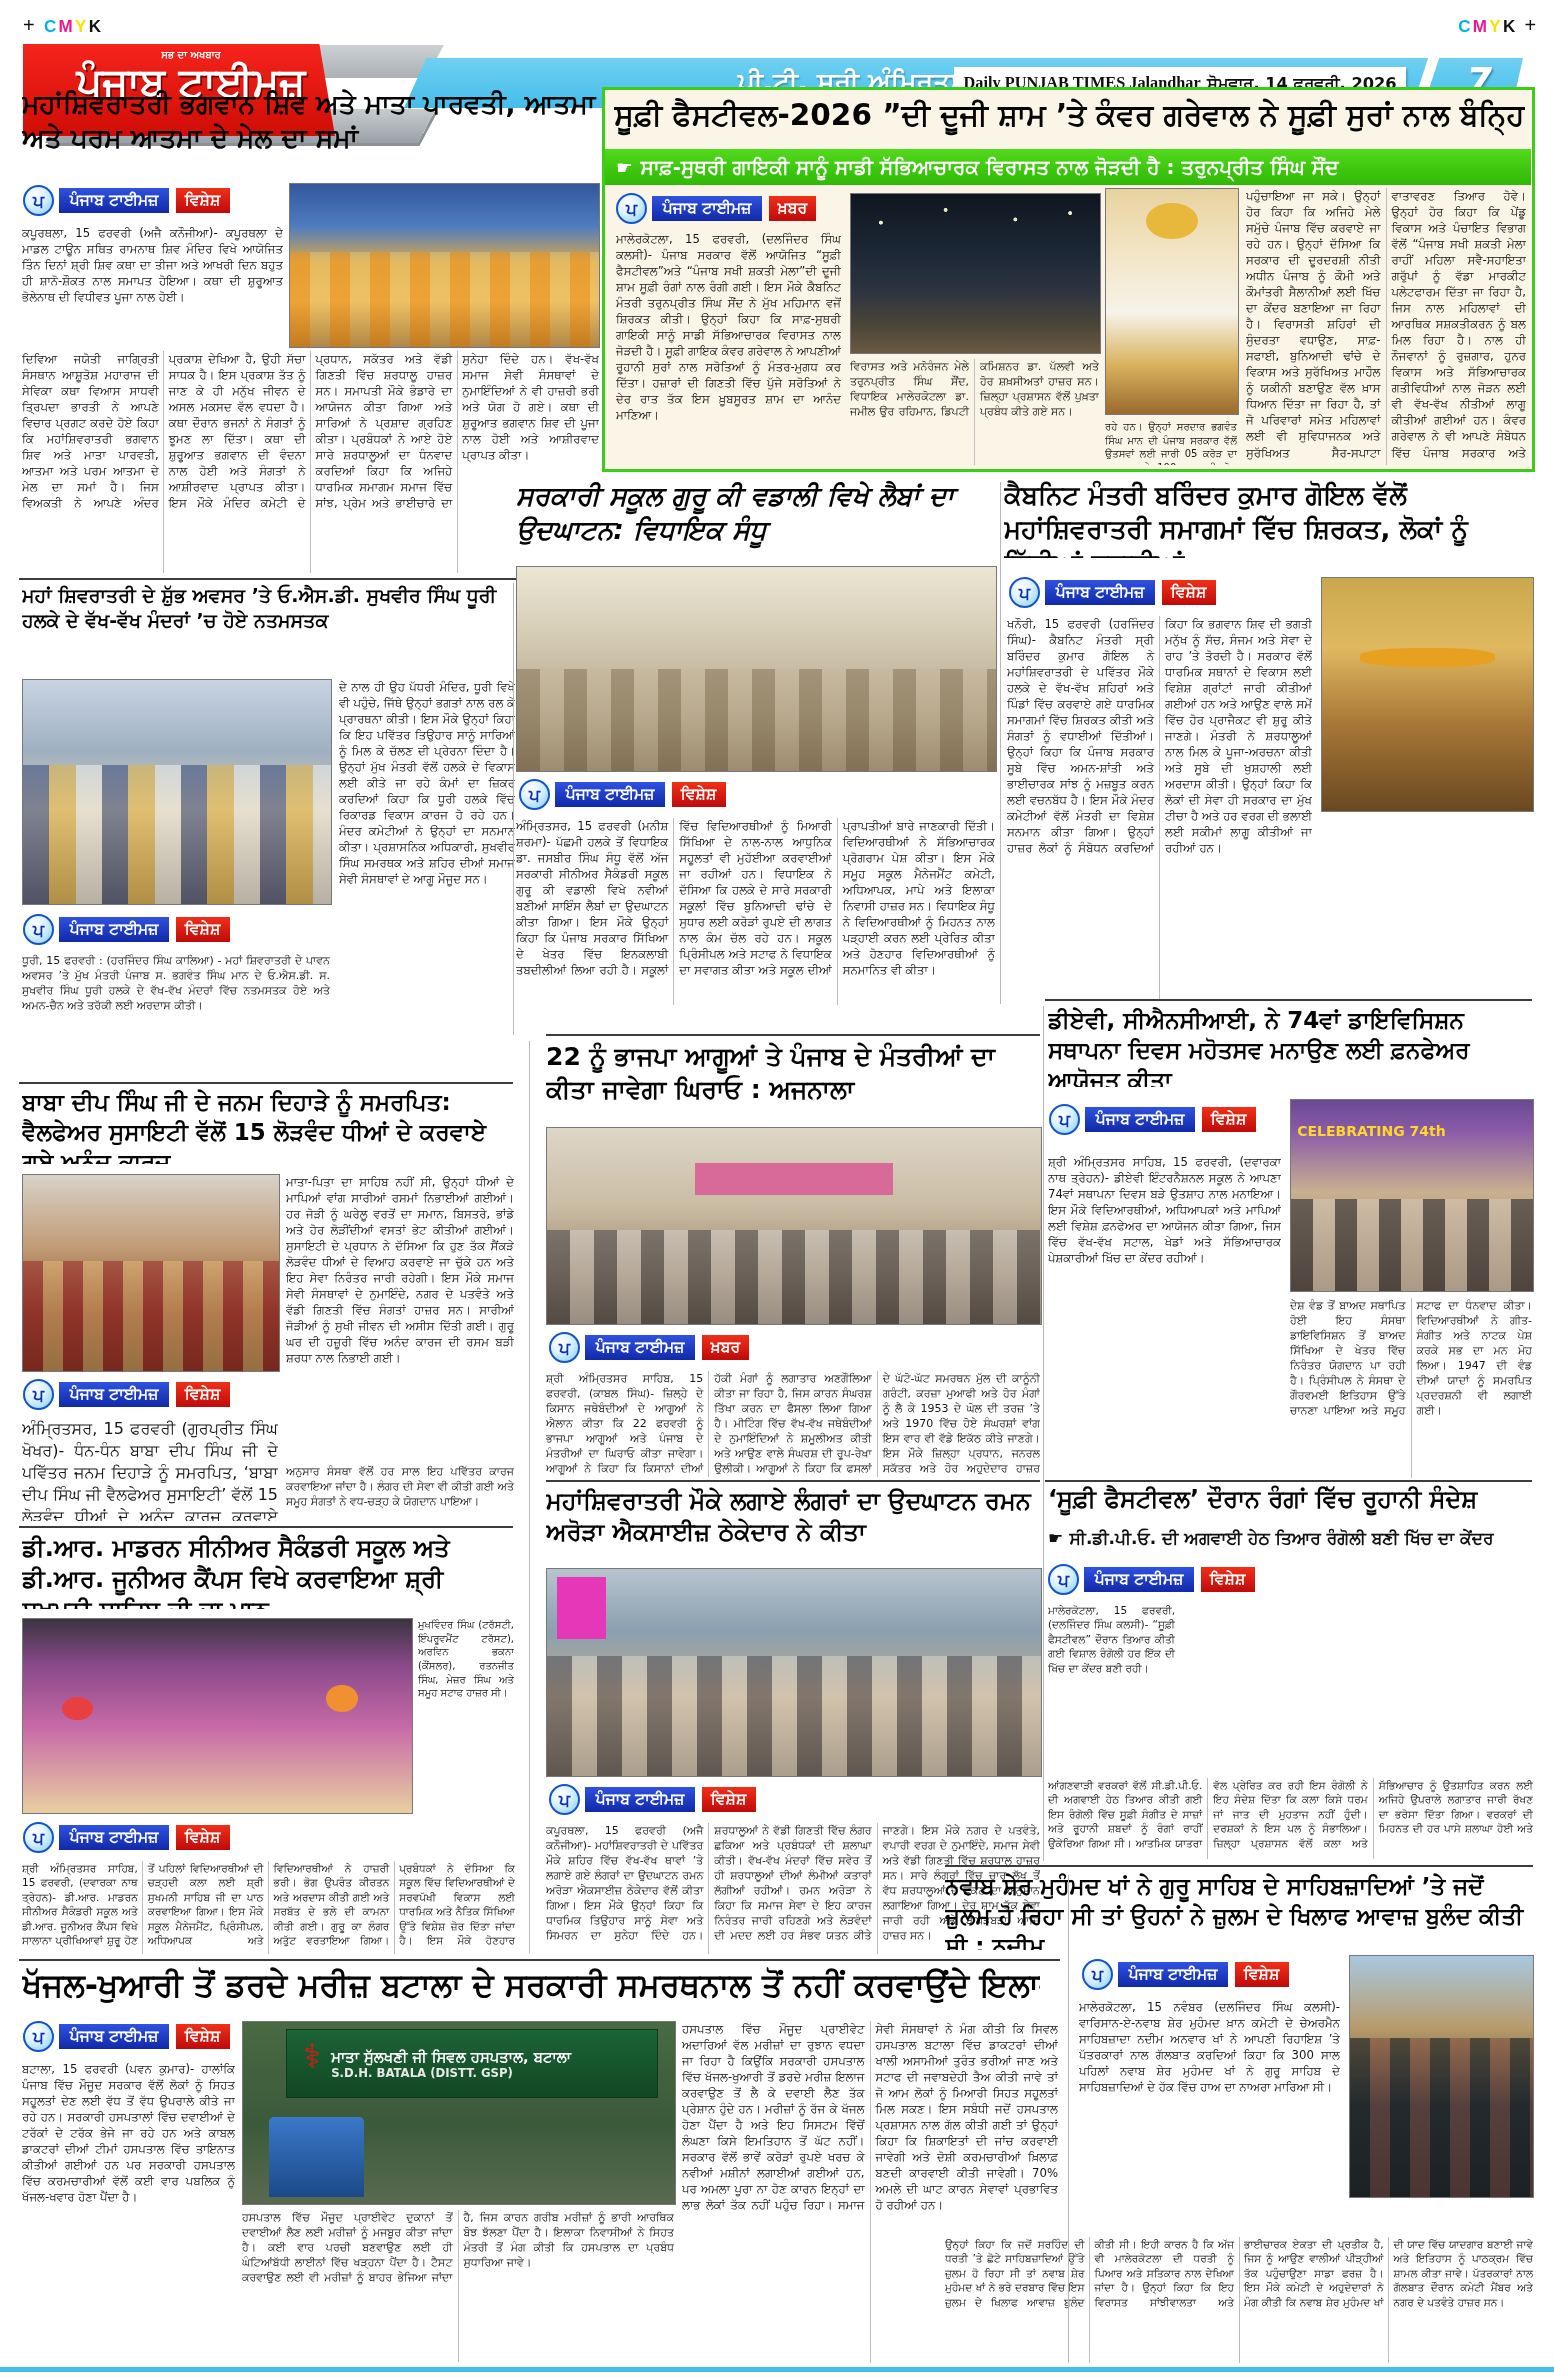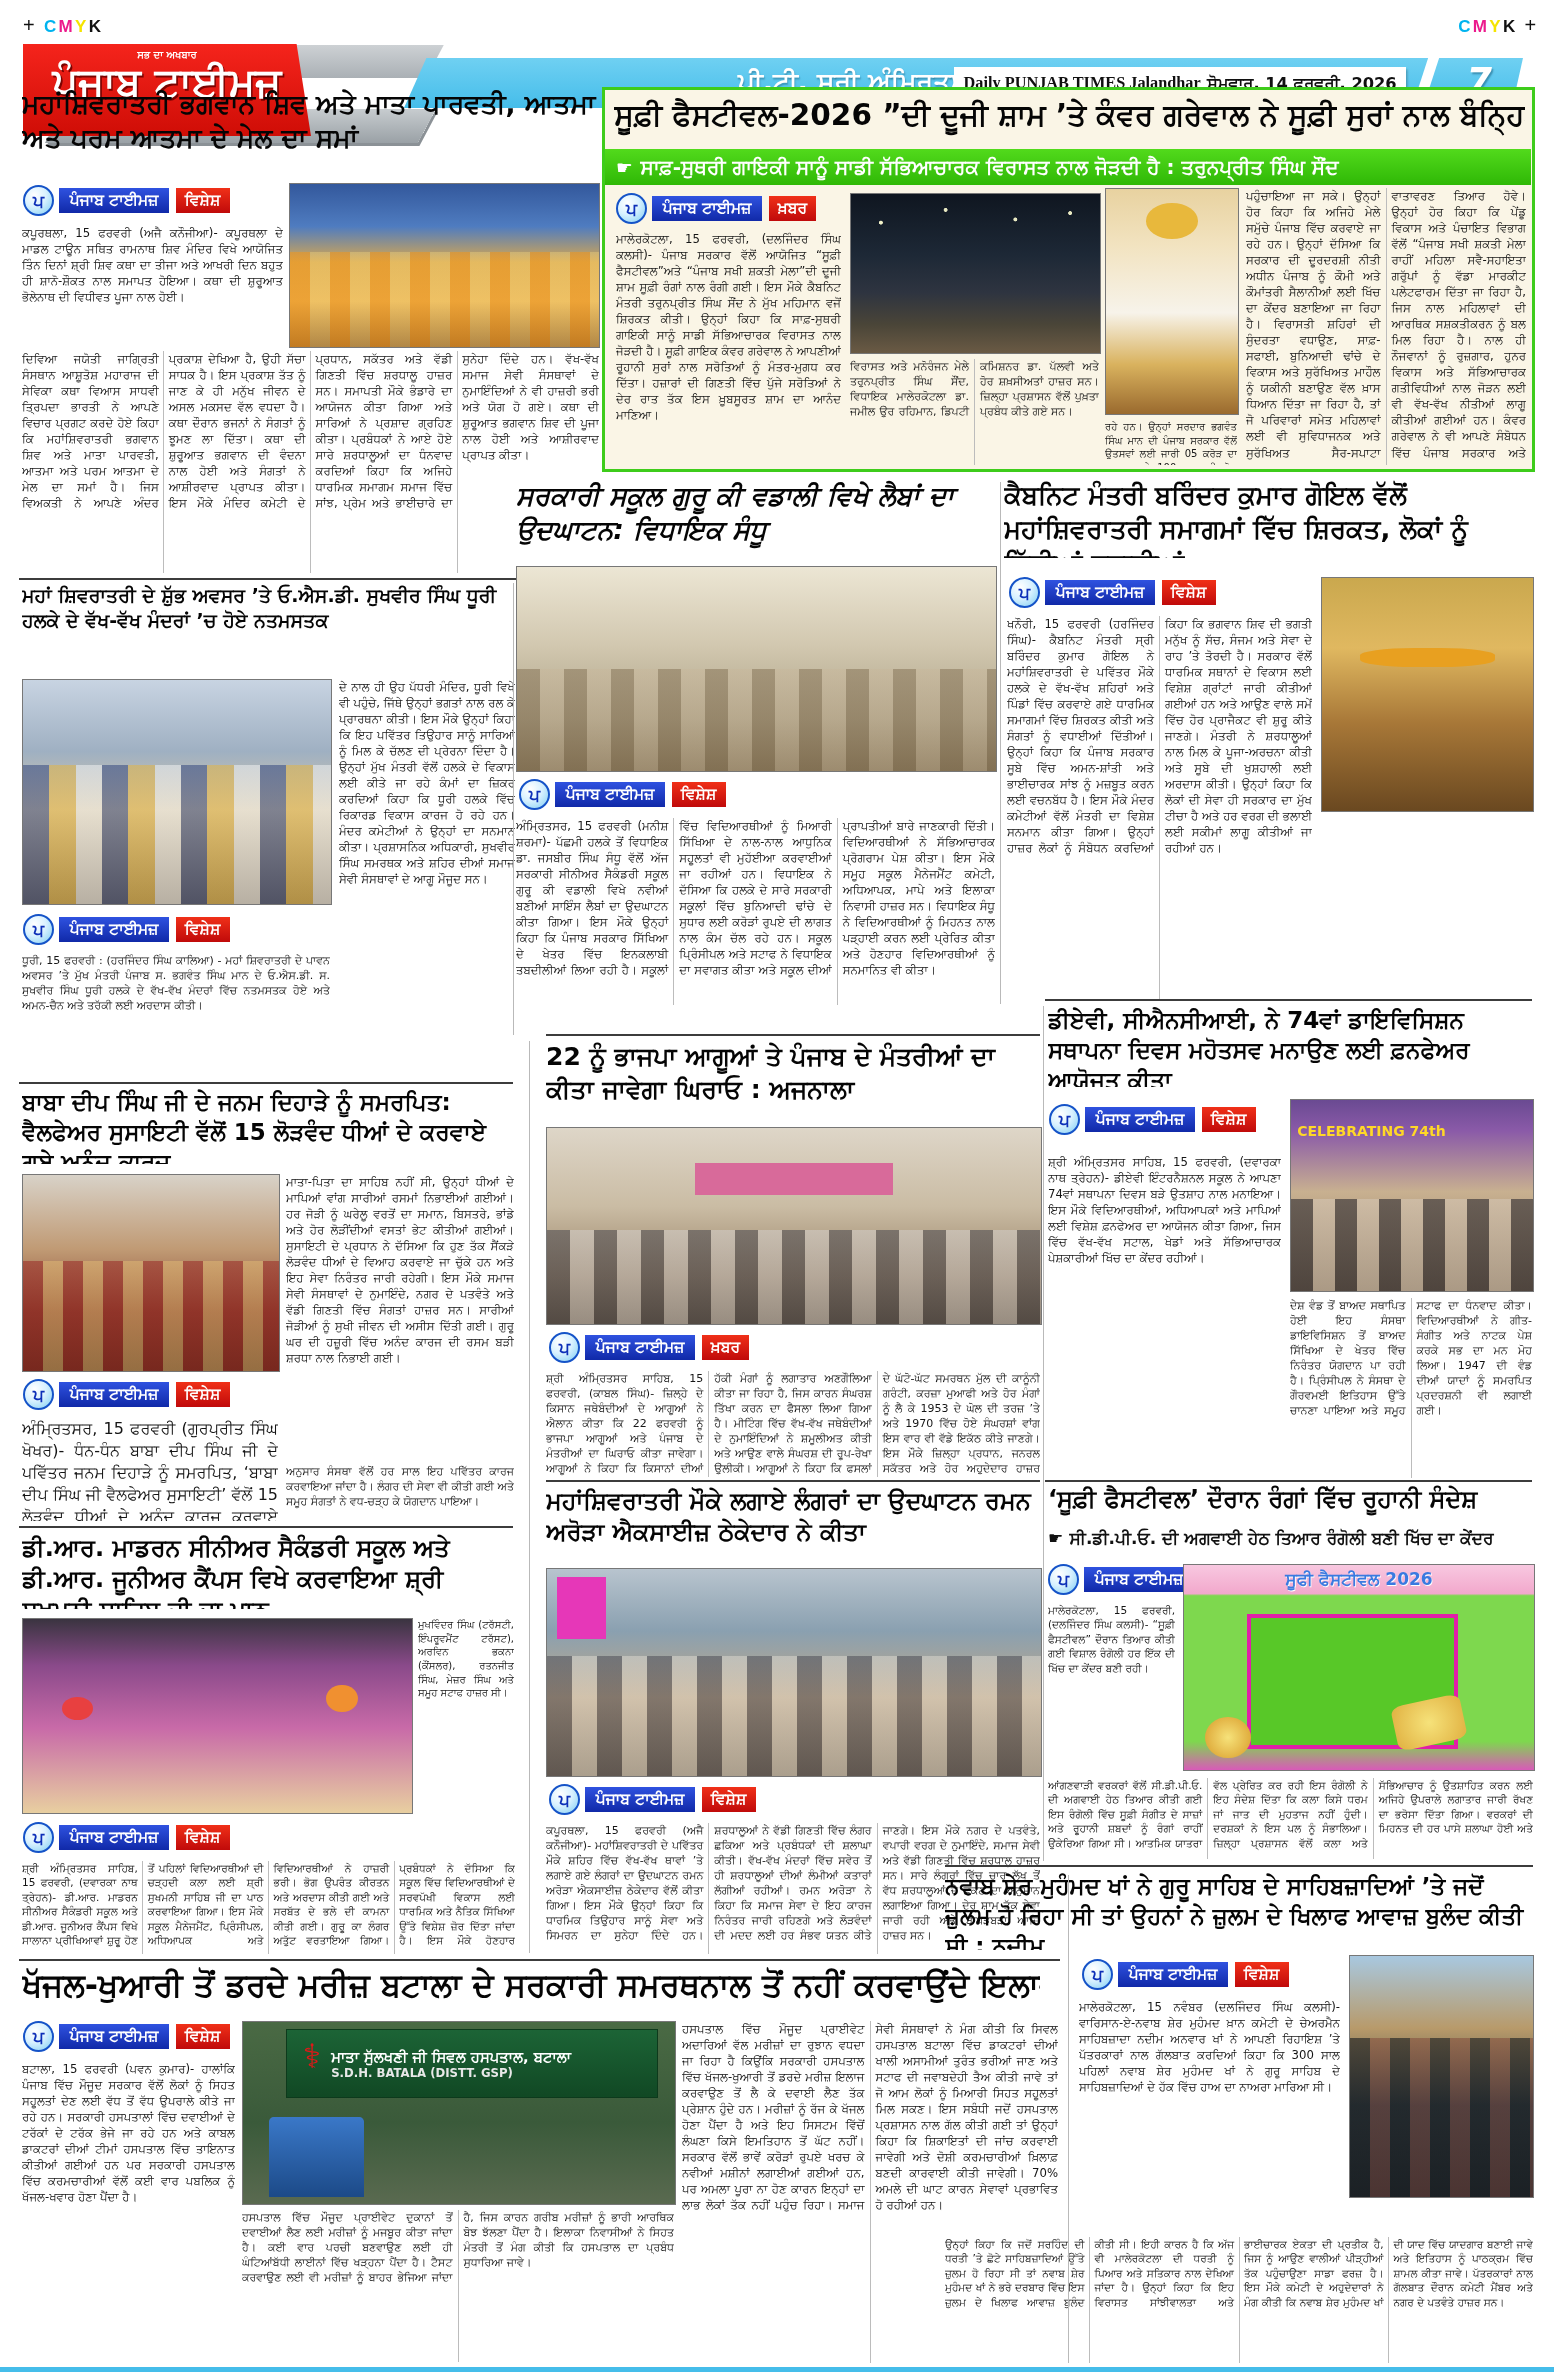--- a/index.html
+++ b/index.html
@@ -46,21 +46,21 @@
   <div class="abs" style="left:54px;top:109px;width:373px;height:34px;background:linear-gradient(180deg,#c7cccf,#9aa1a6);transform:skewX(-28deg);box-shadow:3.1px 3.1px 0 #8b9196;"></div>
   <div class="abs" style="left:404px;top:58px;width:1119px;height:50px;background:linear-gradient(180deg,#6fd0f2,#45bdea);clip-path:polygon(2% 0,100% 0,99% 100%,0 100%);box-shadow:0 6.2px 0 rgba(130,140,146,.55);">
     <div class="abs" style="left:334px;top:7.8px;font-size:26.4px;font-weight:bold;color:#fff;text-shadow:0.8px 1.6px 1.6px rgba(0,60,90,.35);">ਪੀ.ਟੀ. ਸ਼੍ਰੀ ਅੰਮ੍ਰਿਤਸਰ ਸਾਹਿਬ</div>
     <div class="abs" style="right:117px;top:8.5px;height:33px;background:#fff;padding:0 9.3px;display:flex;align-items:center;gap:6.2px;box-shadow:1.6px 1.6px 2.3px rgba(0,0,0,.25);">
       <span class="serif" style="font-weight:bold;font-size:16.3px;color:#101010;">Daily PUNJAB TIMES Jalandhar</span>
       <span style="font-weight:bold;font-size:16.3px;color:#101010;">ਸੋਮਵਾਰ, 14 ਫਰਵਰੀ, 2026</span>
     </div>
     <div class="abs" style="right:92px;top:0;width:11px;height:50px;background:#fff;transform:skewX(-18deg);"></div>
     <div class="abs" style="right:31px;top:1.6px;font-size:37px;font-weight:bold;color:#fff;font-style:italic;text-shadow:1.6px 1.6px 1.6px rgba(0,60,90,.4);">7</div>
   </div>
-  <div class="abs" style="left:23px;top:44px;width:288px;height:92px;background:linear-gradient(180deg,#f5241c,#cf0d06);clip-path:polygon(0 0,95% 0,100% 100%,0 100%);box-shadow:2.3px 3.1px 3.1px rgba(0,0,0,.35);">
+  <div class="abs" style="left:23px;top:44px;width:288px;height:92px;background:linear-gradient(180deg,#f5241c,#cf0d06);clip-path:polygon(0 0,95% 0,100% 100%,0 100%);box-shadow:2.3px 3.1px 3.1px rgba(0,0,0,.35);padding-left:24px;">
     <div style="text-align:center;color:#fff;font-size:10px;font-weight:bold;padding-top:4.7px;">ਸਭ ਦਾ ਅਖਬਾਰ</div>
     <div style="text-align:center;color:#fff;font-size:40px;font-weight:bold;line-height:1.05;text-shadow:1.6px 2.3px 0 #7a0300;">ਪੰਜਾਬ ਟਾਈਮਜ਼</div>
   </div>
 
   <div class="hl" style="left:22px;top:87px;width:577px;height:75px;font-size:26.4px;">ਮਹਾਂਸ਼ਿਵਰਾਤਰੀ ਭਗਵਾਨ ਸ਼ਿਵ ਅਤੇ ਮਾਤਾ ਪਾਰਵਤੀ, ਆਤਮਾ ਅਤੇ ਪਰਮ ਆਤਮਾ ਦੇ ਮੇਲ ਦਾ ਸਮਾਂ</div>
   <div class="badge" style="left:23px;top:185px;">
     <div class="logo">ਪ</div>
     <div class="brand">ਪੰਜਾਬ ਟਾਈਮਜ਼</div>
     <div class="tag">ਵਿਸ਼ੇਸ਼</div>
   </div>
@@ -201,26 +201,20 @@
   <div class="abs" style="left:1048px;top:1528px;display:flex;align-items:center;gap:6.2px;font-weight:bold;font-size:17px;">
     <span>☛</span>
     <span>ਸੀ.ਡੀ.ਪੀ.ਓ. ਦੀ ਅਗਵਾਈ ਹੇਠ ਤਿਆਰ ਰੰਗੋਲੀ ਬਣੀ ਖਿੱਚ ਦਾ ਕੇਂਦਰ</span>
   </div>
   <div class="badge" style="left:1048px;top:1564px;">
     <div class="logo">ਪ</div>
     <div class="brand">ਪੰਜਾਬ ਟਾਈਮਜ਼</div>
     <div class="tag">ਵਿਸ਼ੇਸ਼</div>
   </div>
   <div class="body-t" style="left:1048px;top:1603px;width:127px;height:166px;font-size:10.5px;">ਮਾਲੇਰਕੋਟਲਾ, 15 ਫਰਵਰੀ, (ਦਲਜਿੰਦਰ ਸਿੰਘ ਕਲਸੀ)- “ਸੂਫ਼ੀ ਫੈਸਟੀਵਲ” ਦੌਰਾਨ ਤਿਆਰ ਕੀਤੀ ਗਈ ਵਿਸ਼ਾਲ ਰੰਗੋਲੀ ਹਰ ਇੱਕ ਦੀ ਖਿੱਚ ਦਾ ਕੇਂਦਰ ਬਣੀ ਰਹੀ।</div>
-  <div class="photo" style="left:1183px;top:1564px;width:350px;height:205px;background:linear-gradient(180deg,#f8c8e0 0%,#f2a8cc 14%,#7ed84e 15%,#7ed84e 86%,#d85ab8 100%);">
-    <div class="abs" style="left:0;top:0;width:100%;height:14%;display:flex;align-items:center;justify-content:center;color:#3a7ae0;font-weight:bold;font-size:17px;text-shadow:0.8px 0.8px 0 #fff;">ਸੂਫੀ ਫੈਸਟੀਵਲ 2026</div>
-    <div class="abs" style="left:18%;top:24%;width:58%;height:62%;background:#58c828;border:4.7px solid #e020a8;"></div>
-    <div class="abs" style="left:6%;top:74%;width:13%;height:20%;border-radius:50%;background:radial-gradient(circle,#f6e27a,#d89a28);"></div>
-    <div class="abs" style="left:60%;top:66%;width:20%;height:22%;border-radius:18%;background:radial-gradient(circle,#f6e27a,#e0b040);transform:rotate(-12deg);"></div>
-  </div>
   <div class="body-t c3" style="left:1048px;top:1778px;width:485px;height:81px;font-size:10.5px;">ਆਂਗਣਵਾੜੀ ਵਰਕਰਾਂ ਵੱਲੋਂ ਸੀ.ਡੀ.ਪੀ.ਓ. ਦੀ ਅਗਵਾਈ ਹੇਠ ਤਿਆਰ ਕੀਤੀ ਗਈ ਇਸ ਰੰਗੋਲੀ ਵਿੱਚ ਸੂਫ਼ੀ ਸੰਗੀਤ ਦੇ ਸਾਜ਼ਾਂ ਅਤੇ ਰੂਹਾਨੀ ਸ਼ਬਦਾਂ ਨੂੰ ਰੰਗਾਂ ਰਾਹੀਂ ਉਕੇਰਿਆ ਗਿਆ ਸੀ। ਆਤਮਿਕ ਯਾਤਰਾ ਵੱਲ ਪ੍ਰੇਰਿਤ ਕਰ ਰਹੀ ਇਸ ਰੰਗੋਲੀ ਨੇ ਇਹ ਸੰਦੇਸ਼ ਦਿੱਤਾ ਕਿ ਕਲਾ ਕਿਸੇ ਧਰਮ ਜਾਂ ਜਾਤ ਦੀ ਮੁਹਤਾਜ ਨਹੀਂ ਹੁੰਦੀ। ਦਰਸ਼ਕਾਂ ਨੇ ਇਸ ਪਲ ਨੂੰ ਸੰਭਾਲਿਆ। ਜ਼ਿਲ੍ਹਾ ਪ੍ਰਸ਼ਾਸਨ ਵੱਲੋਂ ਕਲਾ ਅਤੇ ਸੱਭਿਆਚਾਰ ਨੂੰ ਉਤਸ਼ਾਹਿਤ ਕਰਨ ਲਈ ਅਜਿਹੇ ਉਪਰਾਲੇ ਲਗਾਤਾਰ ਜਾਰੀ ਰੱਖਣ ਦਾ ਭਰੋਸਾ ਦਿੱਤਾ ਗਿਆ। ਵਰਕਰਾਂ ਦੀ ਮਿਹਨਤ ਦੀ ਹਰ ਪਾਸੇ ਸ਼ਲਾਘਾ ਹੋਈ ਅਤੇ ਪਤਵੰਤਿਆਂ ਨੇ ਟੀਮ ਨੂੰ ਸਨਮਾਨਿਤ ਕੀਤਾ।</div>
 
   <div class="rule" style="left:19.4px;top:1959px;width:1041px;"></div>
   <div class="hl" style="left:22px;top:1965px;width:1018px;height:47px;font-size:32px;white-space:nowrap;">ਖੱਜਲ-ਖੁਆਰੀ ਤੋਂ ਡਰਦੇ ਮਰੀਜ਼ ਬਟਾਲਾ ਦੇ ਸਰਕਾਰੀ ਸਮਰਥਨਾਲ ਤੋਂ ਨਹੀਂ ਕਰਵਾਉਂਦੇ ਇਲਾਜ</div>
   <div class="badge" style="left:23px;top:2021px;">
     <div class="logo">ਪ</div>
     <div class="brand">ਪੰਜਾਬ ਟਾਈਮਜ਼</div>
     <div class="tag">ਵਿਸ਼ੇਸ਼</div>
   </div>
   <div class="body-t" style="left:22px;top:2061px;width:213px;height:302px;">ਬਟਾਲਾ, 15 ਫਰਵਰੀ (ਪਵਨ ਕੁਮਾਰ)- ਹਾਲਾਂਕਿ ਪੰਜਾਬ ਵਿੱਚ ਮੌਜੂਦ ਸਰਕਾਰ ਵੱਲੋਂ ਲੋਕਾਂ ਨੂੰ ਸਿਹਤ ਸਹੂਲਤਾਂ ਦੇਣ ਲਈ ਵੱਧ ਤੋਂ ਵੱਧ ਉਪਰਾਲੇ ਕੀਤੇ ਜਾ ਰਹੇ ਹਨ। ਸਰਕਾਰੀ ਹਸਪਤਾਲਾਂ ਵਿੱਚ ਦਵਾਈਆਂ ਦੇ ਟਰੱਕਾਂ ਦੇ ਟਰੱਕ ਭੇਜੇ ਜਾ ਰਹੇ ਹਨ ਅਤੇ ਕਾਬਲ ਡਾਕਟਰਾਂ ਦੀਆਂ ਟੀਮਾਂ ਹਸਪਤਾਲ ਵਿੱਚ ਤਾਇਨਾਤ ਕੀਤੀਆਂ ਗਈਆਂ ਹਨ ਪਰ ਸਰਕਾਰੀ ਹਸਪਤਾਲ ਵਿੱਚ ਕਰਮਚਾਰੀਆਂ ਵੱਲੋਂ ਕਈ ਵਾਰ ਪਬਲਿਕ ਨੂੰ ਖੱਜਲ-ਖਵਾਰ ਹੋਣਾ ਪੈਂਦਾ ਹੈ।</div>

